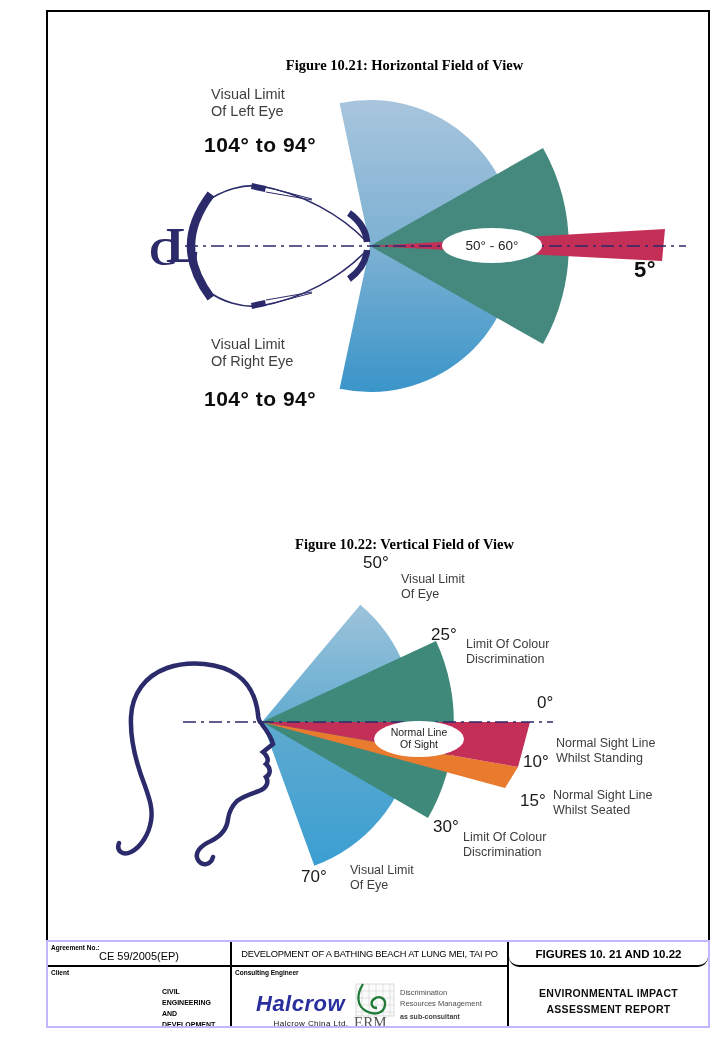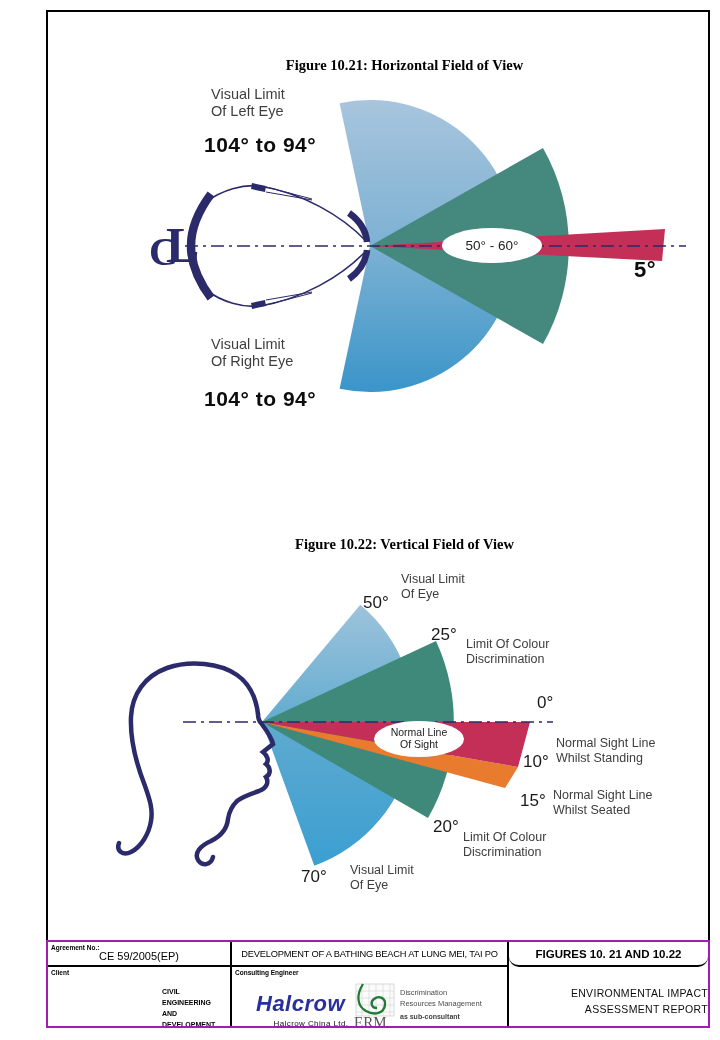--- a/index.html
+++ b/index.html
@@ -9,36 +9,36 @@
   .fig-title{position:absolute;left:73px;width:663px;text-align:center;font-family:"Liberation Serif",serif;font-weight:bold;font-size:14.5px;color:#000;}
   .lbl{position:absolute;color:#3d3d3d;font-size:12.5px;line-height:1.18;}
   .lbl-big{position:absolute;color:#1a1a1a;font-size:17px;}
   .range{position:absolute;color:#0d0d0d;font-size:21px;font-weight:bold;letter-spacing:.5px;}
   .eyelbl{position:absolute;color:#3f3f3f;font-size:14.5px;line-height:1.2;}
   .pill{position:absolute;background:#fff;border-radius:50%;display:flex;align-items:center;justify-content:center;text-align:center;color:#222;}
   .clsym{position:absolute;color:#2b2a6a;font-family:"Liberation Serif",serif;font-weight:bold;}
   .clsym .c{position:absolute;left:0;top:12px;font-size:40px;}
   .clsym .l{position:absolute;left:17px;top:0;font-size:50px;}
   
-  .tb{position:absolute;left:46px;top:940px;width:664px;height:88px;box-sizing:border-box;border:2px solid #a21caf;display:grid;grid-template-columns:184px 277px 1fr;grid-template-rows:25px 1fr;}
+  .tb{position:absolute;left:46px;top:940px;width:664px;height:88px;box-sizing:border-box;border:2px solid #c4b5fd;display:grid;grid-template-columns:184px 277px 1fr;grid-template-rows:25px 1fr;}
   .tb-c{position:relative;border-right:2px solid #000;box-sizing:border-box;overflow:hidden;}
   .tb-c.lastcol{border-right:none;border-radius:10px;}
   .tb-c.r1{border-bottom:2px solid #000;}
   .mini{position:absolute;left:3px;top:2px;font-size:6.5px;font-weight:bold;color:#000;}
   .agree-val{position:absolute;left:0;right:0;top:8px;text-align:center;font-size:11px;color:#000;}
   .proj{position:absolute;left:0;right:0;top:7px;text-align:center;font-size:9.3px;letter-spacing:-0.2px;color:#000;}
   .figsno{position:absolute;left:0;right:0;top:6px;text-align:center;font-size:11.5px;font-weight:bold;color:#000;}
   .cedd-wrap{position:absolute;left:32px;top:14px;}
   .cedd-name{position:absolute;left:114px;top:20px;font-size:7px;font-weight:600;line-height:1.55;color:#000;}
   .halcrow{position:absolute;left:24px;top:24px;width:110px;text-align:left;color:#2a2f9e;font-size:22px;font-weight:bold;font-style:italic;letter-spacing:.5px;}
   .halcrow-sub{position:absolute;left:24px;top:52px;width:110px;text-align:center;font-size:8px;color:#111;letter-spacing:.4px;}
   .erm-logo{position:absolute;left:118px;top:16px;}
   .erm-text{position:absolute;left:168px;top:20px;font-size:7.5px;color:#4d4d4d;line-height:1.5;}
   .erm-sub{position:absolute;left:168px;top:46px;font-size:7px;font-weight:600;color:#3f3f3f;}
-  .report{position:absolute;left:0;right:0;top:18px;text-align:right;font-size:10.5px;letter-spacing:.3px;line-height:1.55;color:#0d0d0d;}
+  .report{position:absolute;left:0;right:0;top:18px;text-align:center;font-size:10.5px;letter-spacing:.3px;line-height:1.55;color:#0d0d0d;font-weight:bold;}
 </style>
 </head>
 <body>
 
 <div class="frame"></div>
 
 <div class="fig-title" style="top:57px">Figure 10.21: Horizontal Field of View</div>
 
 <svg class="abs" style="left:80px;top:80px" width="620" height="360" viewBox="80 80 620 360">
   <defs>
@@ -118,21 +118,21 @@
     <path d="M 258 714 C 256 698, 250 684, 237 675 C 220 663, 190 660, 167 668 C 145 676, 132 694, 131 717 C 130 740, 136 763, 145 786 C 150 800, 153 810, 151 821 C 149 834, 141 847, 131 852 C 123 856, 116 851, 119 843"></path>
     <path d="M 258 714 C 258 718, 259 721, 261 723 C 267 731, 272 739, 273 744 L 263 752 C 268 756, 269 761, 266 764 C 271 768, 271 774, 266 777 C 269 782, 267 788, 259 791 C 250 794, 242 797, 237 801 C 232 806, 229 812, 228 819 C 227 829, 221 836, 211 841 C 200 846, 194 853, 198 860 C 202 867, 211 865, 213 857"></path>
   </g>
 </svg>
 
 <div class="pill" style="left:374px;top:721px;width:90px;height:36px;font-size:10.5px;line-height:1.12">
   <span><span>Normal Line</span><br>
   <span>Of Sight</span></span>
 </div>
 
-<div class="lbl-big" style="left:363px;top:593px">50°</div>
+<div class="lbl-big" style="left:363px;top:553px">50°</div>
 <div class="lbl" style="left:401px;top:572px">
   <div>Visual Limit</div>
   <div>Of Eye</div>
 </div>
 
 <div class="lbl-big" style="left:431px;top:625px">25°</div>
 <div class="lbl" style="left:466px;top:637px">
   <div>Limit Of Colour</div>
   <div>Discrimination</div>
 </div>
@@ -144,21 +144,21 @@
   <div>Whilst Standing</div>
 </div>
 <div class="lbl-big" style="left:523px;top:752px">10°</div>
 
 <div class="lbl-big" style="left:520px;top:791px">15°</div>
 <div class="lbl" style="left:553px;top:788px">
   <div>Normal Sight Line</div>
   <div>Whilst Seated</div>
 </div>
 
-<div class="lbl-big" style="left:433px;top:817px">20°</div>
+<div class="lbl-big" style="left:433px;top:817px">30°</div>
 <div class="lbl" style="left:463px;top:830px">
   <div>Limit Of Colour</div>
   <div>Discrimination</div>
 </div>
 
 <div class="lbl-big" style="left:301px;top:867px">70°</div>
 <div class="lbl" style="left:350px;top:863px">
   <div>Visual Limit</div>
   <div>Of Eye</div>
 </div>

